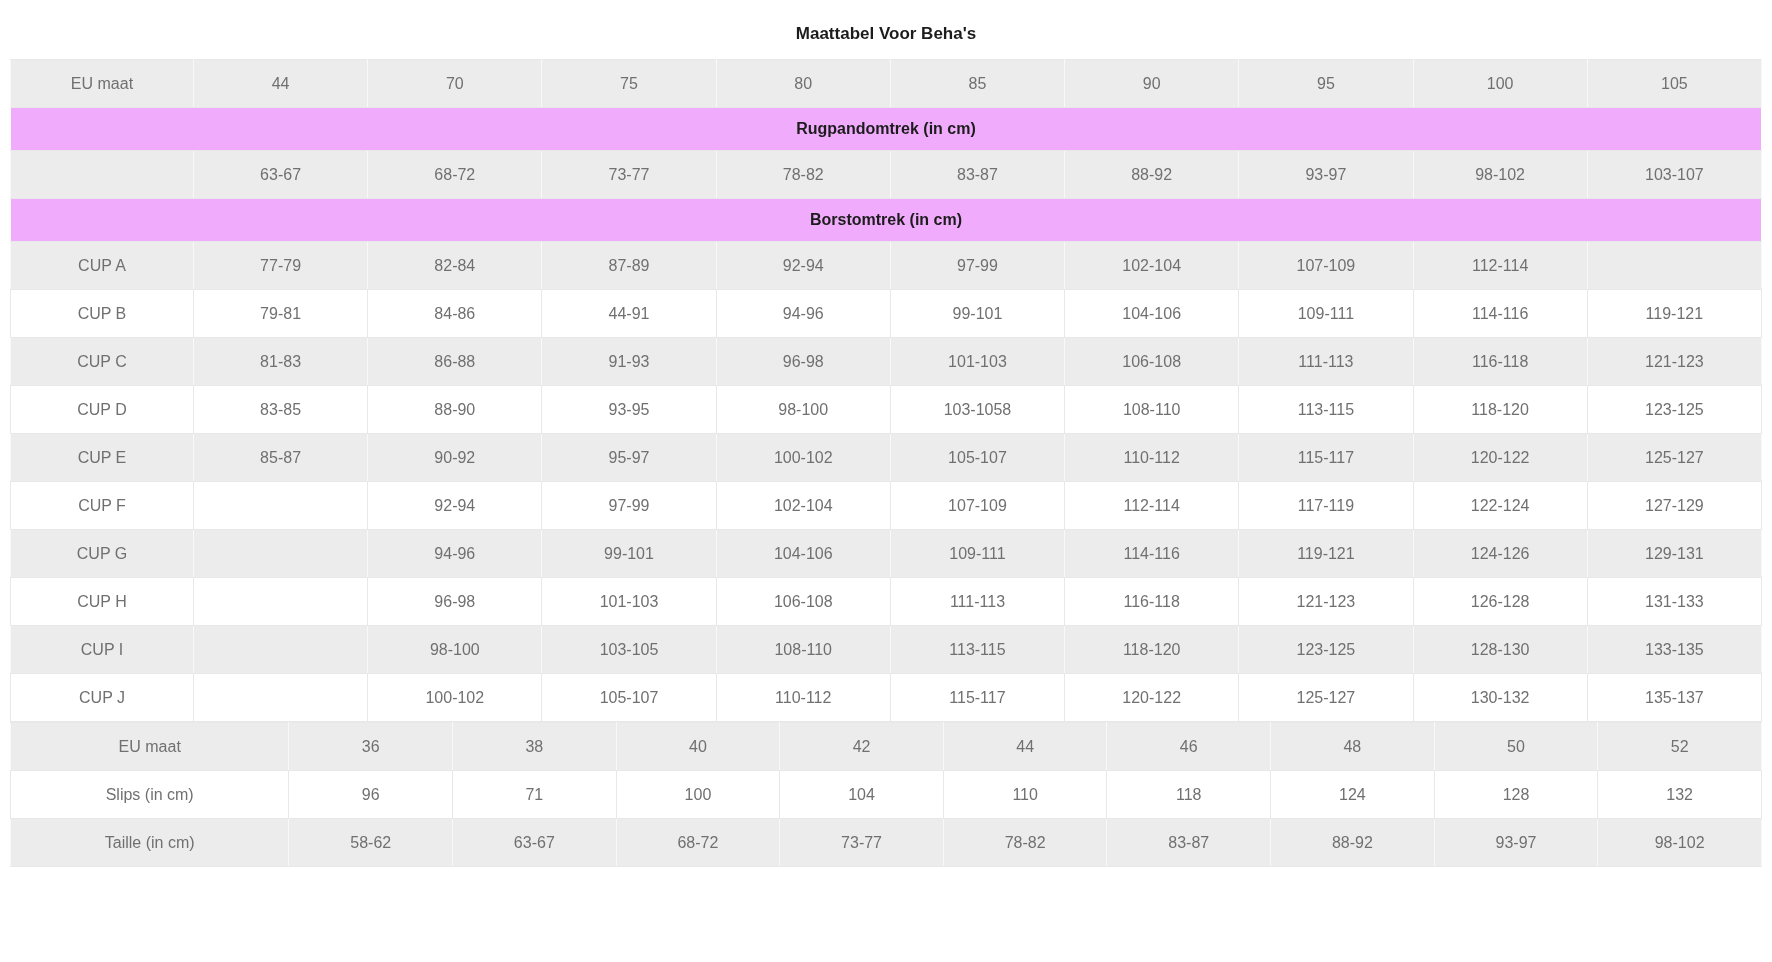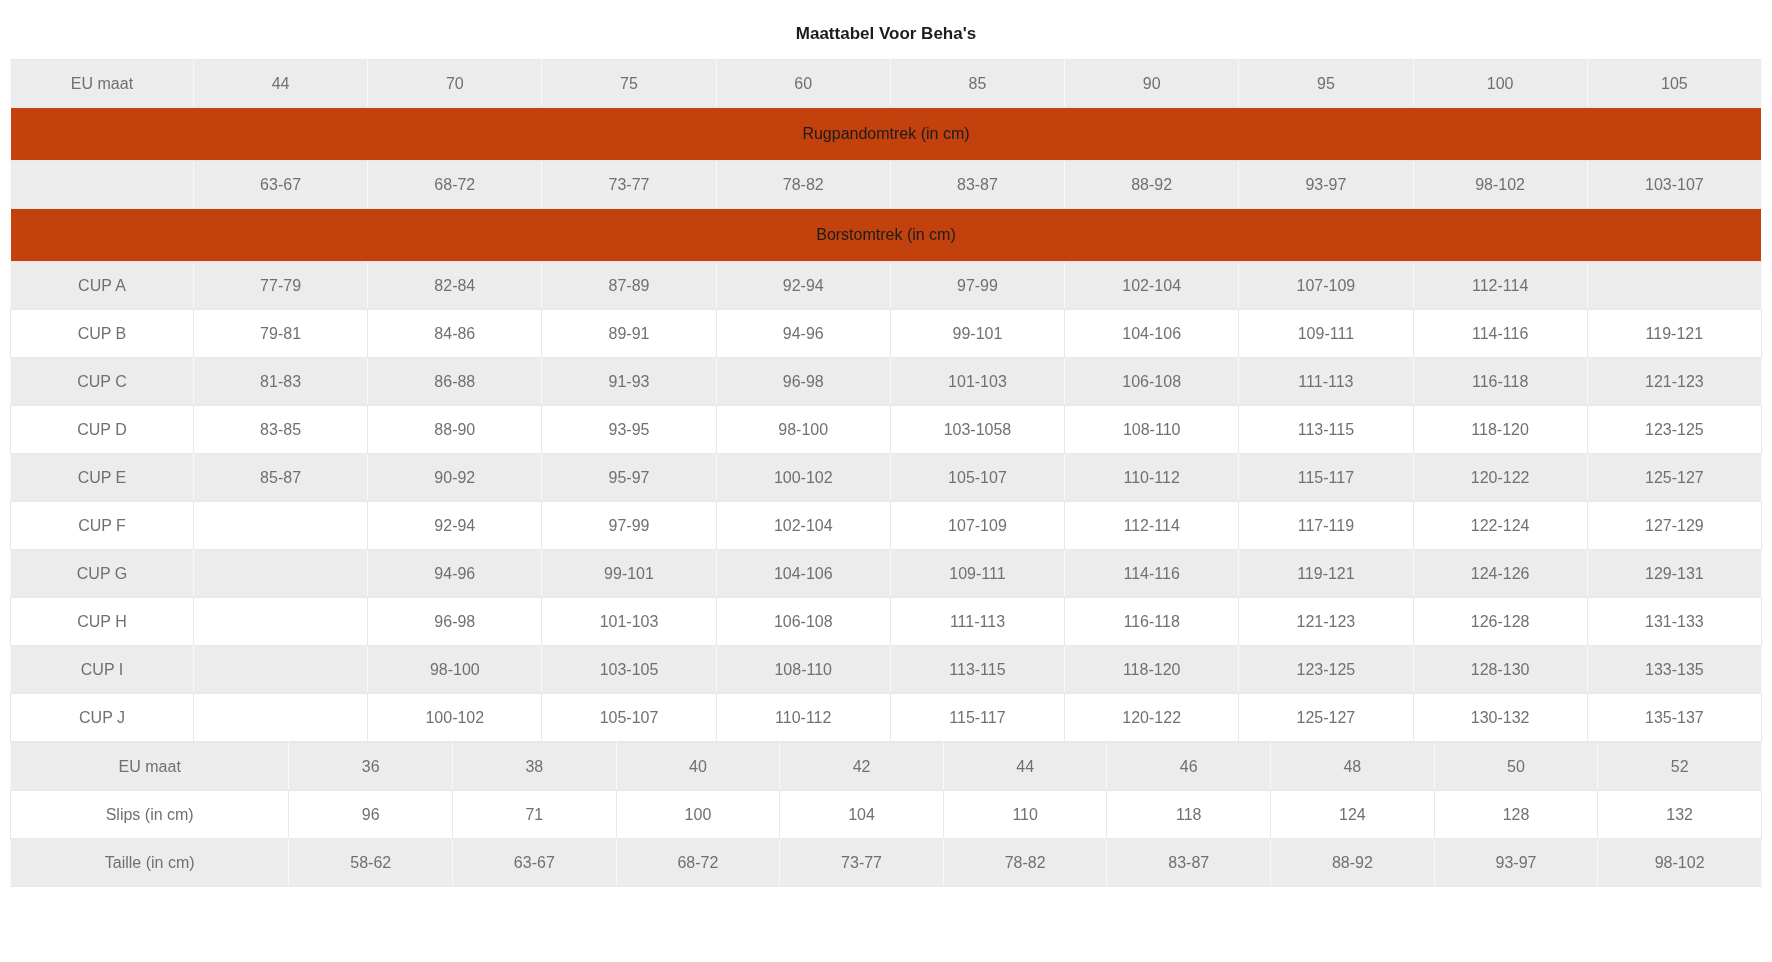--- a/index.html
+++ b/index.html
@@ -38,47 +38,47 @@
     border:1px solid var(--border);
     overflow:hidden;
     white-space:nowrap;
   }
   tr.alt td{
     background:var(--row-alt-bg);
     border-left-color:var(--alt-divider);
     border-right-color:var(--alt-divider);
   }
   td.section{
-    background:#c2410c;
-    font-weight:normal;
+    background:#f0abfc;
+    font-weight:bold;
     color:var(--heading-text);
     border-left-color:#fff;
     border-right-color:#fff;
-    height:53px;
+    height:43px;
   }
 </style>
 </head>
 <body>
 
 <div class="page">
 
   <h2 class="tbl-title">Maattabel Voor Beha's</h2>
 
   <table class="size-table">
     <colgroup>
       <col style="width:10.45%">
       <col span="9">
     </colgroup>
     <tbody>
         <tr class="alt">
           <td>EU maat</td>
           <td>44</td>
           <td>70</td>
           <td>75</td>
-          <td>60</td>
+          <td>80</td>
           <td>85</td>
           <td>90</td>
           <td>95</td>
           <td>100</td>
           <td>105</td>
         </tr>
         <tr>
           <td class="section" colspan="10">Rugpandomtrek (in cm)</td>
         </tr>
         <tr class="alt">
@@ -105,21 +105,21 @@
           <td>97-99</td>
           <td>102-104</td>
           <td>107-109</td>
           <td>112-114</td>
           <td></td>
         </tr>
         <tr>
           <td>CUP B</td>
           <td>79-81</td>
           <td>84-86</td>
-          <td>89-91</td>
+          <td>44-91</td>
           <td>94-96</td>
           <td>99-101</td>
           <td>104-106</td>
           <td>109-111</td>
           <td>114-116</td>
           <td>119-121</td>
         </tr>
         <tr class="alt">
           <td>CUP C</td>
           <td>81-83</td>

